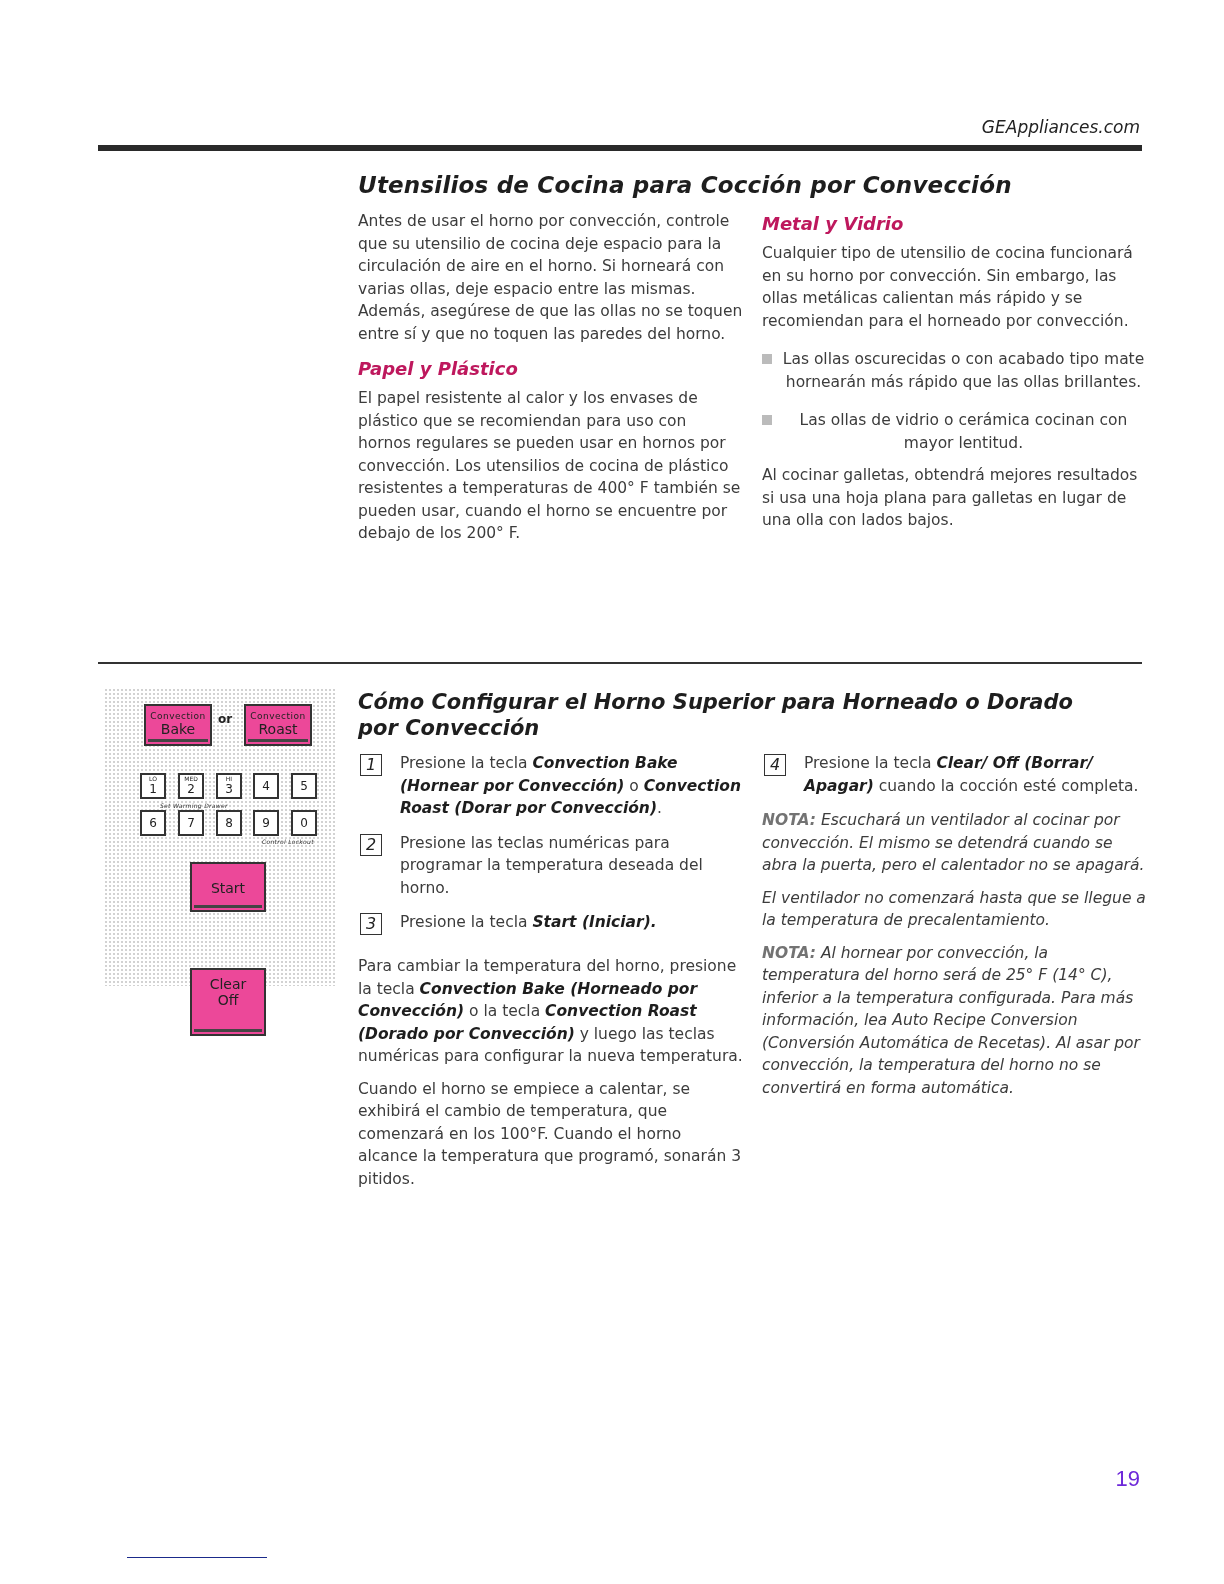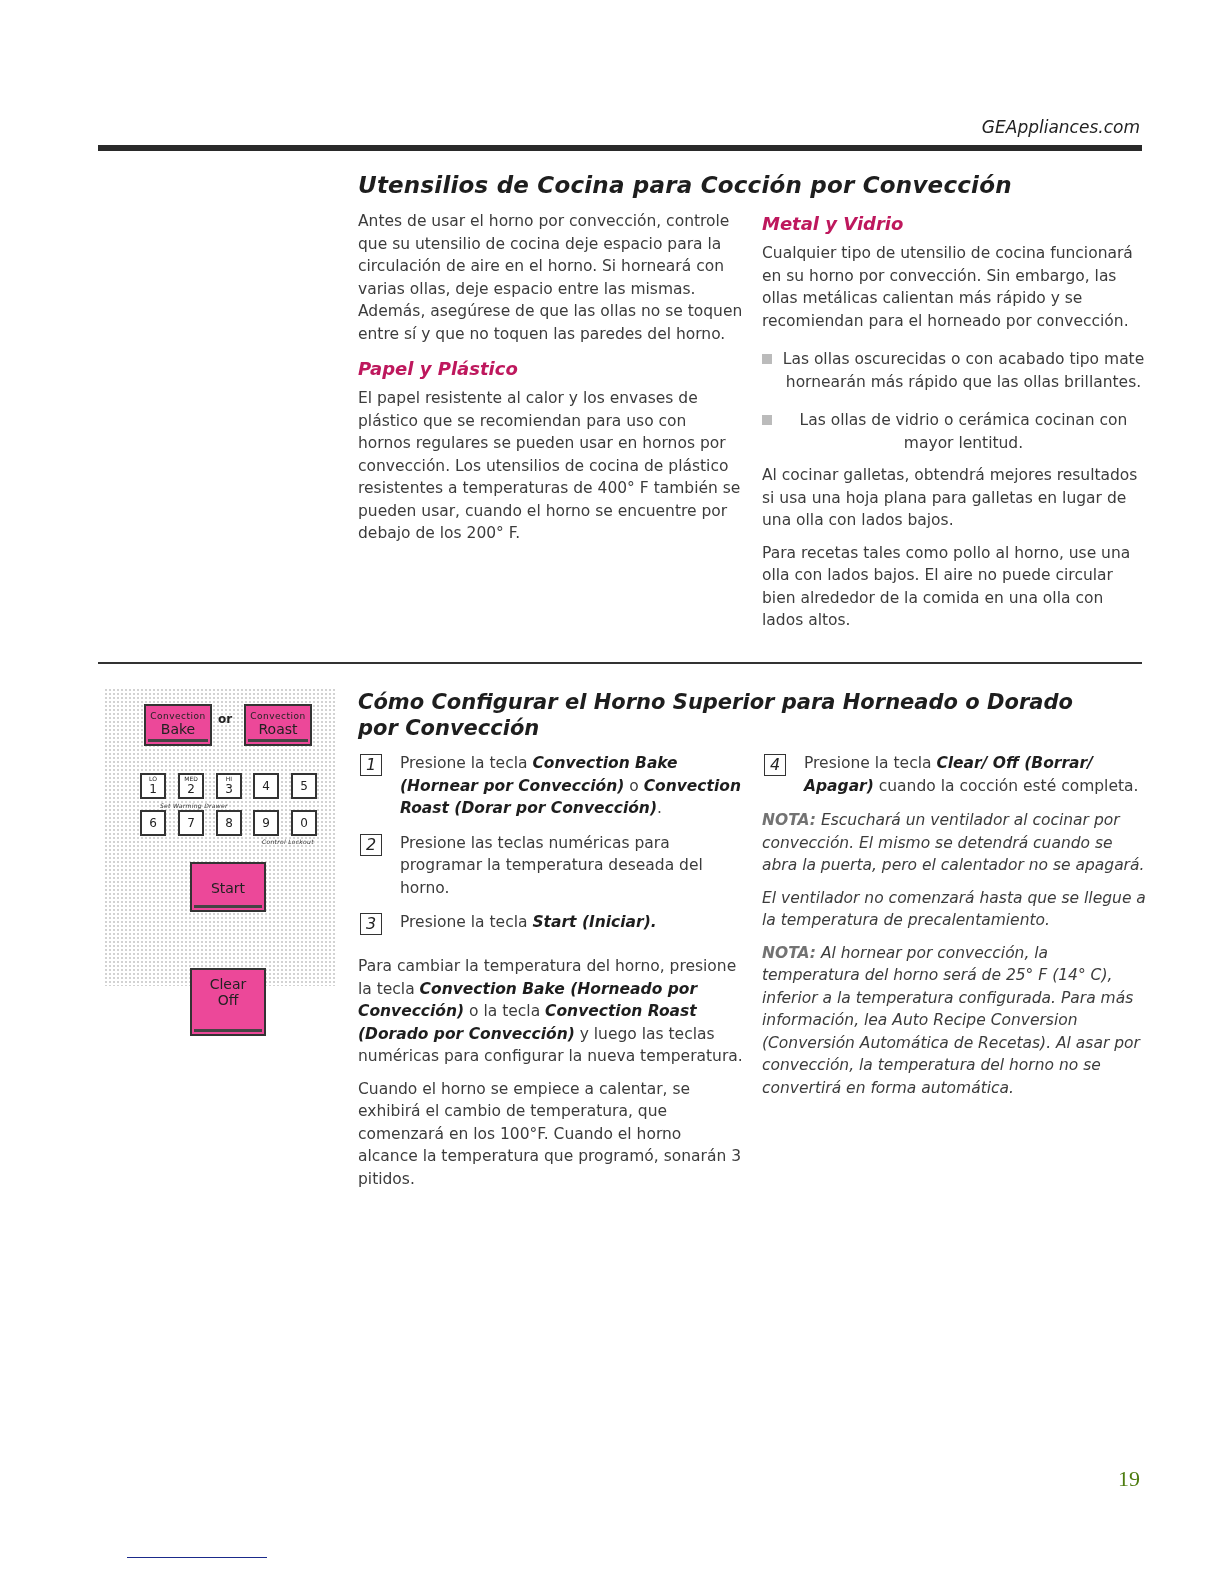--- a/index.html
+++ b/index.html
@@ -23,21 +23,21 @@
   .key { position: absolute; border: 2px solid #333; background: #ec4899; text-align: center; color: #222; box-sizing: border-box; }
   .key::after { content: ""; position: absolute; left: 2px; right: 2px; bottom: 2px; height: 3px; background: #444; }
   .key .small { display: block; font-size: 9px; letter-spacing: 0.5px; line-height: 10px; }
   .key .big { display: block; font-size: 14px; line-height: 16px; }
   .numkey { position: absolute; width: 26px; height: 26px; border: 2px solid #333; background: #fff; box-sizing: border-box; text-align: center; color: #222; }
   .numkey .lbl { display: block; font-size: 6px; line-height: 7px; }
   .numkey .d { display: block; font-size: 12px; line-height: 14px; }
   .numkey.plain .d { line-height: 22px; }
   .or { position: absolute; left: 218px; top: 712px; font-size: 12px; color: #222; font-weight: bold; }
   .caption { position: absolute; font-size: 6px; font-style: italic; color: #333; letter-spacing: 0.3px; }
-  .pagenum { position: absolute; right: 84px; top: 1466px; font-size: 22px; color: #4d7c0f; font-family: Liberation Serif, serif; }
+  .pagenum { position: absolute; right: 84px; top: 1466px; font-size: 22px; color: #6d28d9; font-family: Liberation Sans, sans-serif; }
   .footline { position: absolute; left: 127px; top: 1557px; width: 140px; height: 1px; background: #1a2a8a; }
 </style>
 </head>
 <body>
 
 <div class="site">GEAppliances.com</div>
 <div class="topline"></div>
 
 <div class="h1">Utensilios de Cocina para Cocción por Convección</div>
 
@@ -52,21 +52,20 @@
   <p>Cualquier tipo de utensilio de cocina funcionará en su horno por convección. Sin embargo, las ollas metálicas calientan más rápido y se recomiendan para el horneado por convección.</p>
   <div class="bul">
     <span class="sq"></span>
     <span>Las ollas oscurecidas o con acabado tipo mate hornearán más rápido que las ollas brillantes.</span>
   </div>
   <div class="bul">
     <span class="sq"></span>
     <span>Las ollas de vidrio o cerámica cocinan con mayor lentitud.</span>
   </div>
   <p>Al cocinar galletas, obtendrá mejores resultados si usa una hoja plana para galletas en lugar de una olla con lados bajos.</p>
-  <p>Para recetas tales como pollo al horno, use una olla con lados bajos. El aire no puede circular bien alrededor de la comida en una olla con lados altos.</p>
 </div>
 
 <div class="midline"></div>
 
 <div class="panel"></div>
 <div class="key" style="left:144px; top:704px; width:68px; height:42px;">
   <span class="small" style="margin-top:5px;">Convection</span>
   <span class="big">Bake</span>
 </div>
 <div class="or">or</div>

